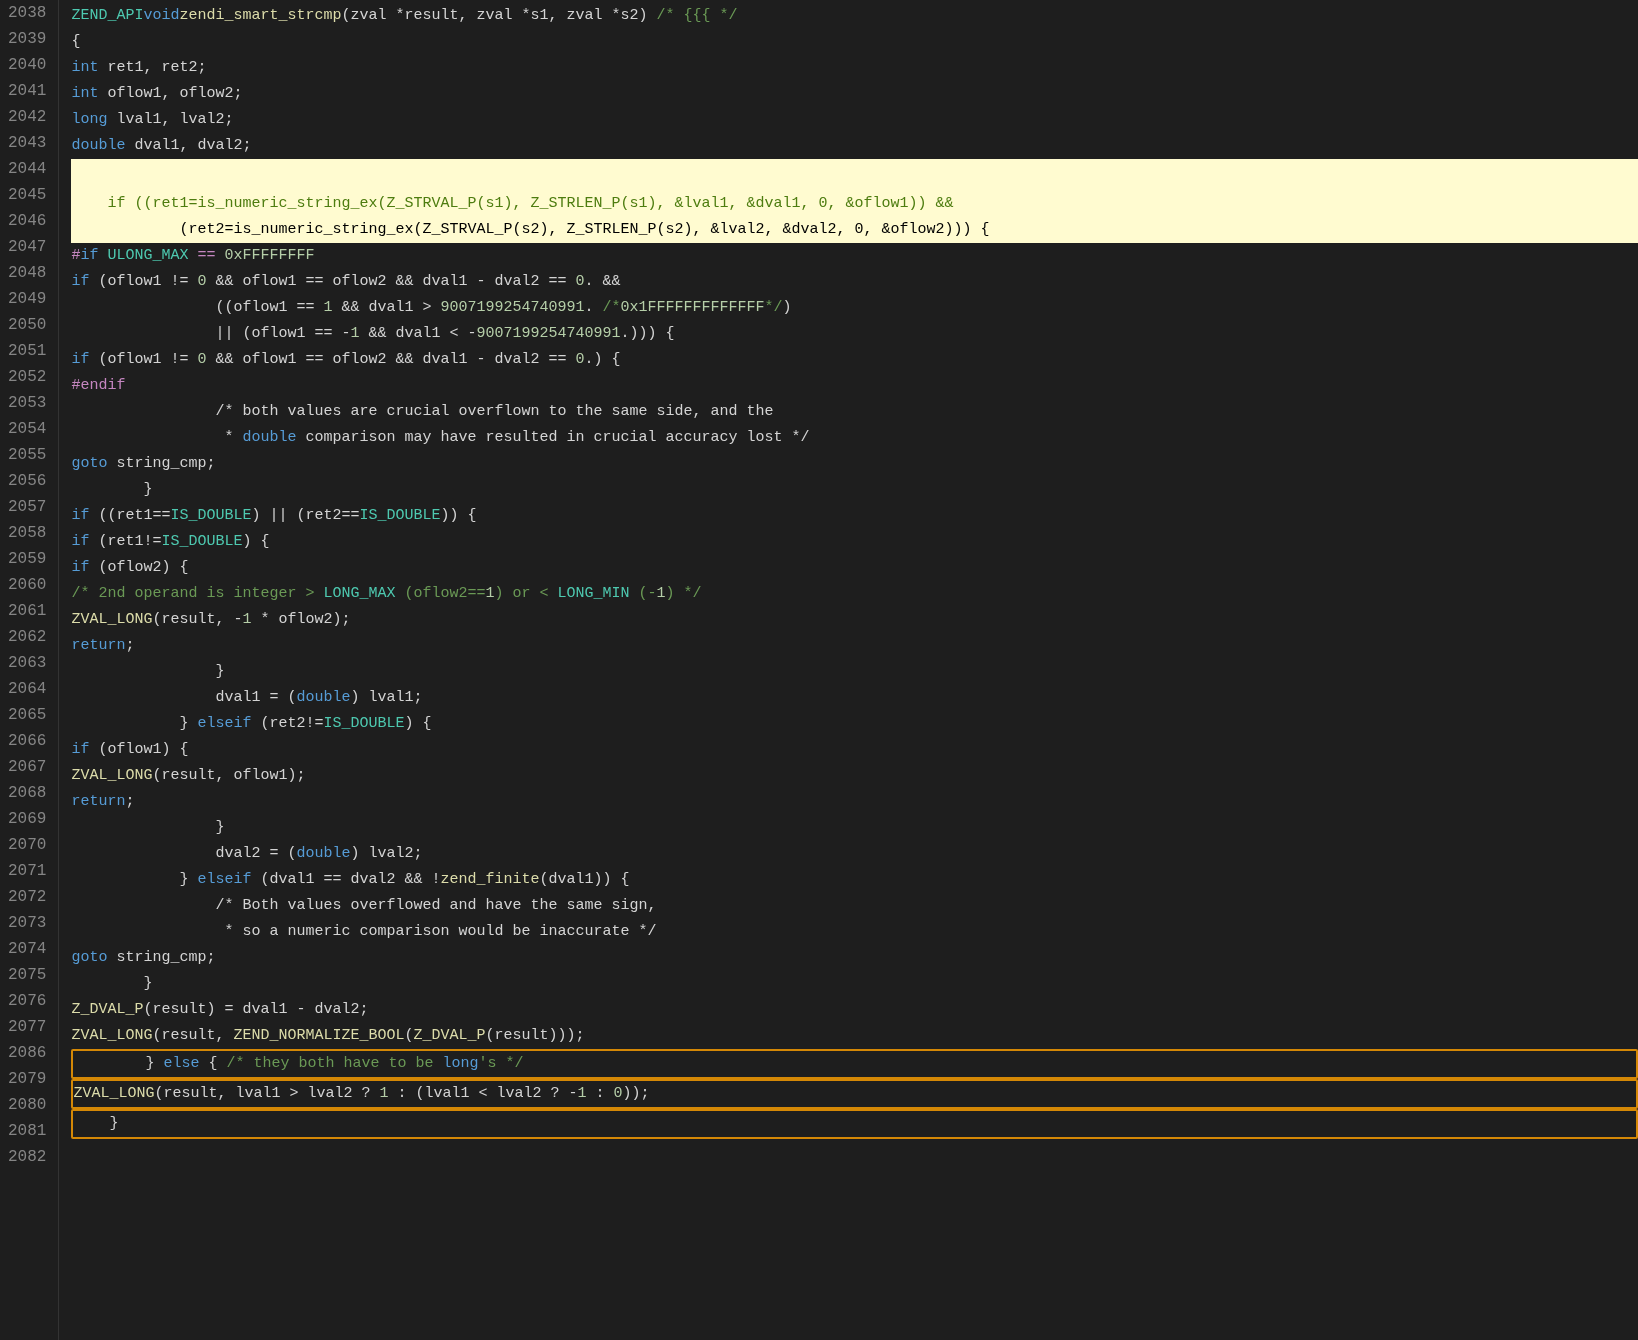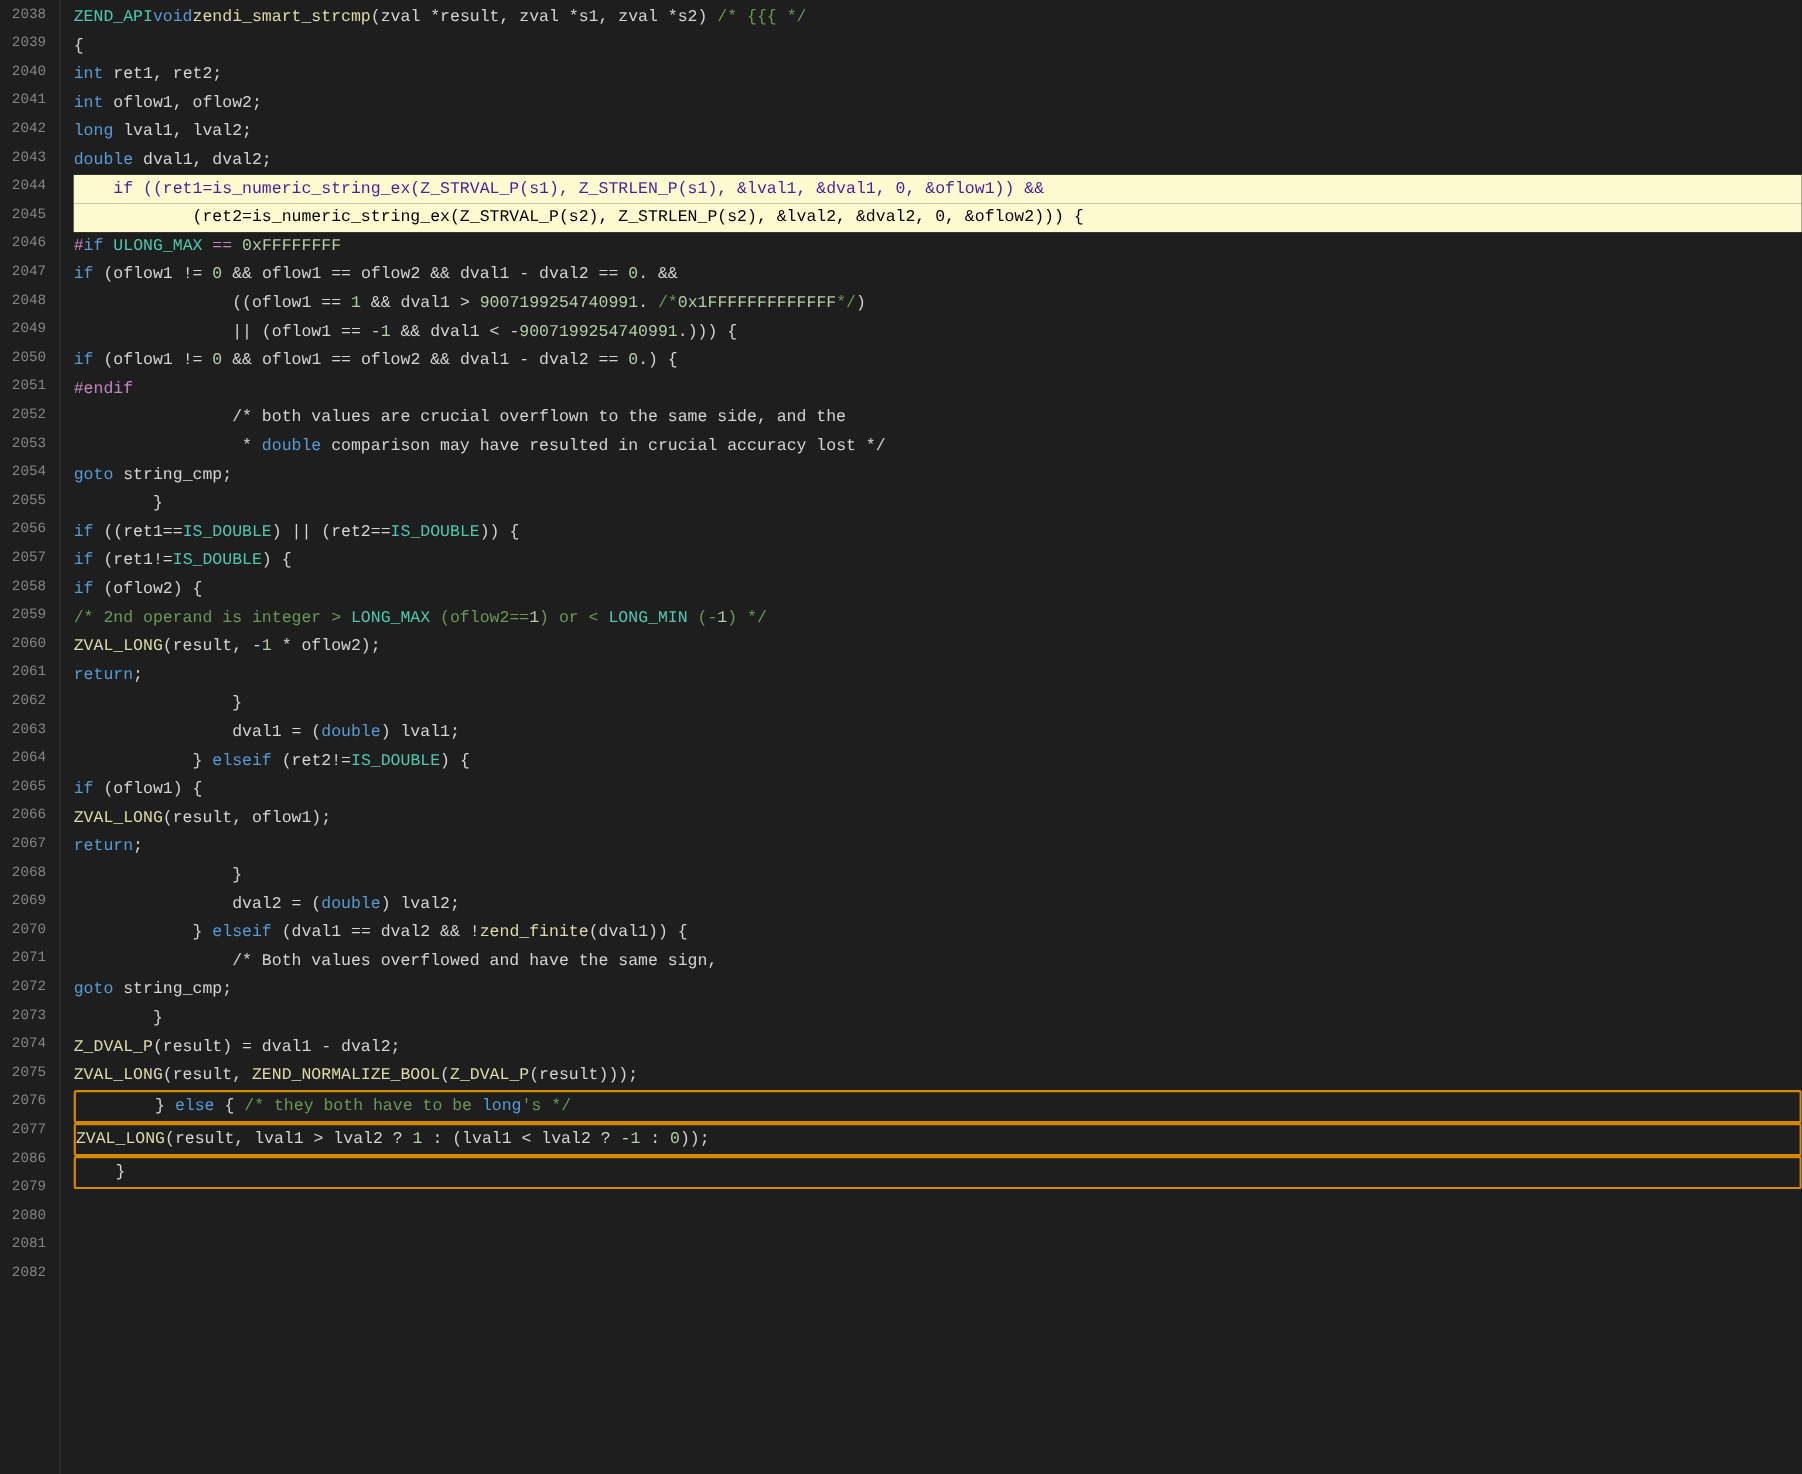--- a/index.html
+++ b/index.html
@@ -20,21 +20,21 @@
       color: #858585;
       padding: 0 12px 0 8px;
       text-align: right;
       user-select: none;
       min-width: 55px;
       border-right: 1px solid #333;
     }
     .line-number {
       display: block;
       line-height: 26px;
-      font-size: 13px;
+      font-size: 16px;
     }
     .code-lines {
       flex: 1;
       padding: 3px 0 0 12px;
     }
     .code-line {
       display: flex;
       align-items: flex-start;
       line-height: 26px;
       white-space: pre;
@@ -100,21 +100,21 @@
     </div>
   <div class="code-lines" id="codeLines">
       <div class="code-line"></div>
       <div class="code-line"><span class="ty">ZEND_API</span> <span class="kw">void</span> <span class="fn">zendi_smart_strcmp</span>(zval *result, zval *s1, zval *s2) <span class="cm">/* {{{ */</span></div>
       <div class="code-line">{</div>
       <div class="code-line">    <span class="kw">int</span> ret1, ret2;</div>
       <div class="code-line">    <span class="kw">int</span> oflow1, oflow2;</div>
       <div class="code-line">    <span class="kw">long</span> lval1, lval2;</div>
       <div class="code-line">    <span class="kw">double</span> dval1, dval2;</div>
       <div class="code-line"></div>
-      <div class="code-line" style="background: rgb(255, 251, 208); color: rgb(0, 0, 0);"><span style="color: #4c1d95;">    if ((ret1=is_numeric_string_ex(Z_STRVAL_P(s1), Z_STRLEN_P(s1), &amp;lval1, &amp;dval1, 0, &amp;oflow1)) &amp;&amp;</span></div>
+      <div class="code-line" style="background: rgb(255, 251, 208); color: rgb(0, 0, 0);"><span style="color: #4d7c0f; margin-top: 32px;">    if ((ret1=is_numeric_string_ex(Z_STRVAL_P(s1), Z_STRLEN_P(s1), &amp;lval1, &amp;dval1, 0, &amp;oflow1)) &amp;&amp;</span></div>
       <div class="code-line" style="background: rgb(255, 251, 208); color: rgb(0, 0, 0);"><span style="color: rgb(0, 0, 0);">            (ret2=is_numeric_string_ex(Z_STRVAL_P(s2), Z_STRLEN_P(s2), &amp;lval2, &amp;dval2, 0, &amp;oflow2))) {</span></div>
       <div class="code-line"><span class="pp">#<span class="kw">if</span> <span class="ty">ULONG_MAX</span> == <span class="num">0xFFFFFFFF</span></span></div>
       <div class="code-line">        <span class="kw">if</span> (oflow1 != <span class="num">0</span> &amp;&amp; oflow1 == oflow2 &amp;&amp; dval1 - dval2 == <span class="num">0</span>. &amp;&amp;</div>
       <div class="code-line">                ((oflow1 == <span class="num">1</span> &amp;&amp; dval1 &gt; <span class="num">9007199254740991</span>. <span class="cm">/*<span class="num">0x1FFFFFFFFFFFFF</span>*/</span>)</div>
       <div class="code-line">                || (oflow1 == -<span class="num">1</span> &amp;&amp; dval1 &lt; -<span class="num">9007199254740991</span>.))) {</div>
       <div class="code-line">        <span class="kw">if</span> (oflow1 != <span class="num">0</span> &amp;&amp; oflow1 == oflow2 &amp;&amp; dval1 - dval2 == <span class="num">0</span>.) {</div>
       <div class="code-line"><span class="pp">#endif</span></div>
       <div class="code-line">                /* both values are crucial overflown to the same side, and the</div>
       <div class="code-line">                 * <span class="kw">double</span> comparison may have resulted in crucial accuracy lost */</div>
       <div class="code-line">                <span class="kw">goto</span> string_cmp;</div>
@@ -128,20 +128,21 @@
       <div class="code-line">                }</div>
       <div class="code-line">                dval1 = (<span class="kw">double</span>) lval1;</div>
       <div class="code-line">            } <span class="kw">else</span> <span class="kw">if</span> (ret2!=<span class="ty">IS_DOUBLE</span>) {</div>
       <div class="code-line">                <span class="kw">if</span> (oflow1) {</div>
       <div class="code-line">                    <span class="fn">ZVAL_LONG</span>(result, oflow1);</div>
       <div class="code-line">                    <span class="kw">return</span>;</div>
       <div class="code-line">                }</div>
       <div class="code-line">                dval2 = (<span class="kw">double</span>) lval2;</div>
       <div class="code-line">            } <span class="kw">else</span> <span class="kw">if</span> (dval1 == dval2 &amp;&amp; !<span class="fn">zend_finite</span>(dval1)) {</div>
       <div class="code-line">                /* Both values overflowed and have the same sign,</div>
+      <div class="code-line">                 * so a numeric comparison would be inaccurate */</div>
       <div class="code-line">                <span class="kw">goto</span> string_cmp;</div>
       <div class="code-line">        }</div>
       <div class="code-line">            <span class="fn">Z_DVAL_P</span>(result) = dval1 - dval2;</div>
       <div class="code-line">            <span class="fn">ZVAL_LONG</span>(result, <span class="fn">ZEND_NORMALIZE_BOOL</span>(<span class="fn">Z_DVAL_P</span>(result)));</div>
       <div class="code-line" style="border: 2px solid rgb(212, 136, 6); border-radius: 2px;">        } <span class="kw">else</span> { <span class="cm">/* they both have to be <span class="kw">long</span>'s */</span></div>
       <div class="code-line" style="border: 2px solid rgb(212, 136, 6); border-radius: 2px;">            <span class="fn">ZVAL_LONG</span>(result, lval1 &gt; lval2 ? <span class="num">1</span> : (lval1 &lt; lval2 ? -<span class="num">1</span> : <span class="num">0</span>));</div>
       <div class="code-line" style="border: 2px solid rgb(212, 136, 6); border-radius: 2px;">    }</div>
     </div>
 </div>
 

